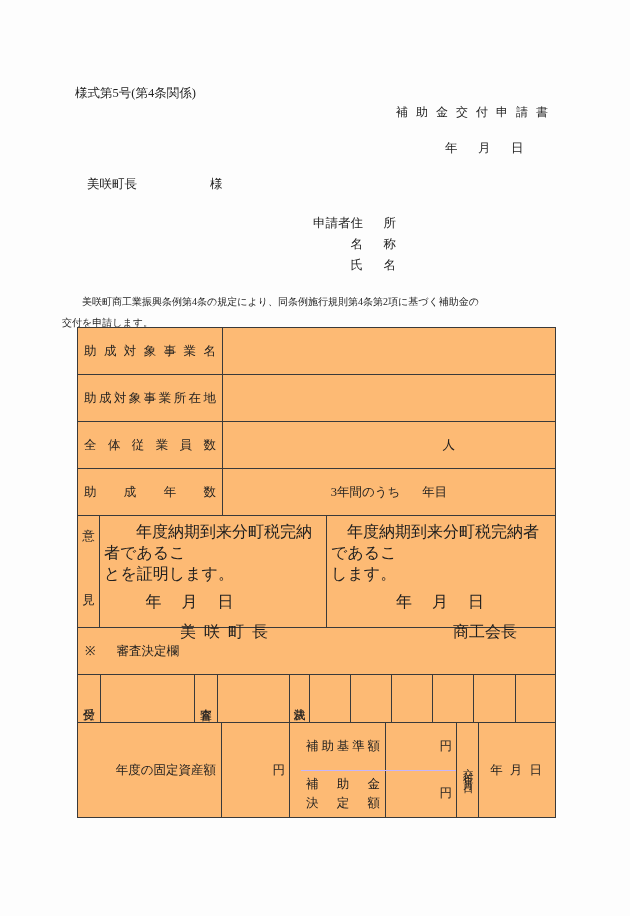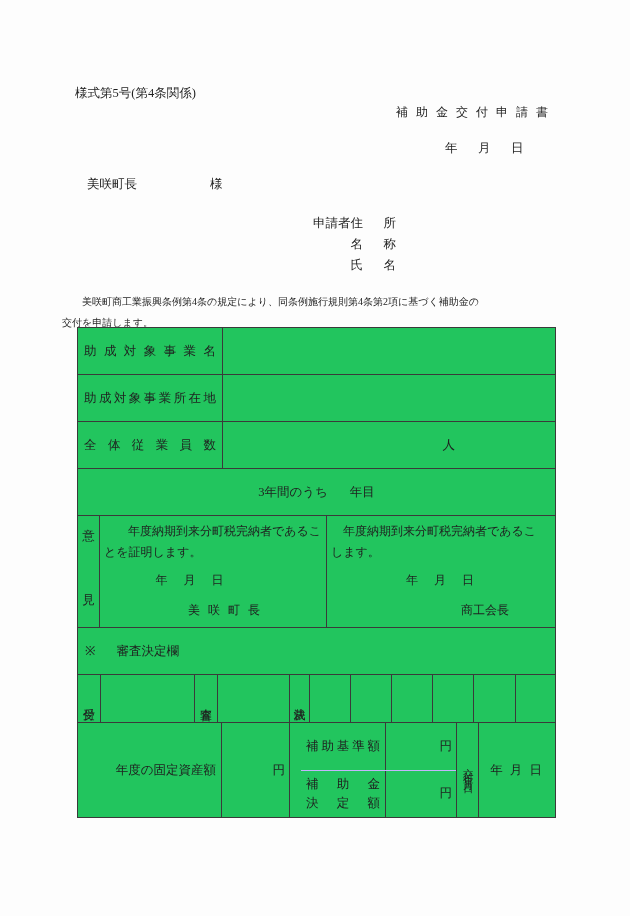--- a/index.html
+++ b/index.html
@@ -20,39 +20,39 @@
   .date-line { left: 445px; top: 140px; letter-spacing: 4px; }
   .addressee { left: 87px; top: 176px; }
   .addressee .honorific { display: inline-block; margin-left: 73px; }
   .applicant { left: 313px; top: 213px; display: flex; gap: 0; line-height: 21px; }
   .applicant .fields div { letter-spacing: 4px; }
   .body-par { left: 62px; top: 291px; width: 540px; line-height: 21px; font-size: 10px; }
   .body-par .l1 { text-indent: 10px; white-space: nowrap; }
   .body-par .l2 { white-space: nowrap; }
 
   
-  .ftable { left: 77px; top: 327px; width: 479px; border: 1px solid #3a3a3a; background: #22c55e; }
+  .ftable { left: 77px; top: 327px; width: 479px; border: 1px solid #3a3a3a; background: #fdba74; }
   .trow { display: flex; border-top: 1px solid #3a3a3a; }
   .trow:first-child { border-top: none; }
   .c { border-left: 1px solid #3a3a3a; position: relative; }
   .c:first-child { border-left: none; }
   .lbl { width: 144px; display: flex; align-items: center; }
   .lbl > span { display: block; width: 100%; padding: 0 6px; text-align: justify; text-align-last: justify; }
   .val { flex: 1; display: flex; align-items: center; }
 
   .r-std { height: 47px; }
   .r1 { height: 46px; }
   .r3 .val { justify-content: flex-end; padding-right: 100px; }
   .r4 .val { justify-content: center; gap: 22px; }
 
   
   .r5 { height: 112px; }
   .op-tag { width: 21px; display: flex; flex-direction: column; align-items: center;
             justify-content: space-between; padding: 12px 0 18px 0; }
-  .op-cell { width: 227px; padding: 5px 4px 0 4px; font-size: 12px; line-height: 21px; }
+  .op-cell { width: 227px; padding: 5px 4px 0 4px; font-size: 16px; line-height: 21px; }
   .op-cell.right { width: auto; flex: 1; }
   .op-date { text-align: center; letter-spacing: 2px; margin-top: 7px; }
   .op-cell.left .op-date { padding-right: 45px; }
   .op-signer { text-align: center; margin-top: 9px; }
   .op-cell.left .op-signer { letter-spacing: 8px; padding-left: 30px; }
   .op-cell.right .op-signer { padding-left: 88px; text-align: center; }
 
   
   .r6 { height: 47px; }
   .r6 .review { flex: 1; display: flex; align-items: center; gap: 21px; padding-left: 7px; }
@@ -129,20 +129,23 @@
     <div class="trow r-std r3">
       <div class="c lbl">
         <span>全体従業員数</span>
       </div>
       <div class="c val">
         <span>人</span>
       </div>
     </div>
 
     <div class="trow r-std r4">
+      <div class="c lbl">
+        <span>助成年数</span>
+      </div>
       <div class="c val">
         <span>3年間のうち</span>
         <span>年目</span>
       </div>
     </div>
 
     <div class="trow r5">
       <div class="c op-tag">
         <span>意</span>
         <span>見</span>

